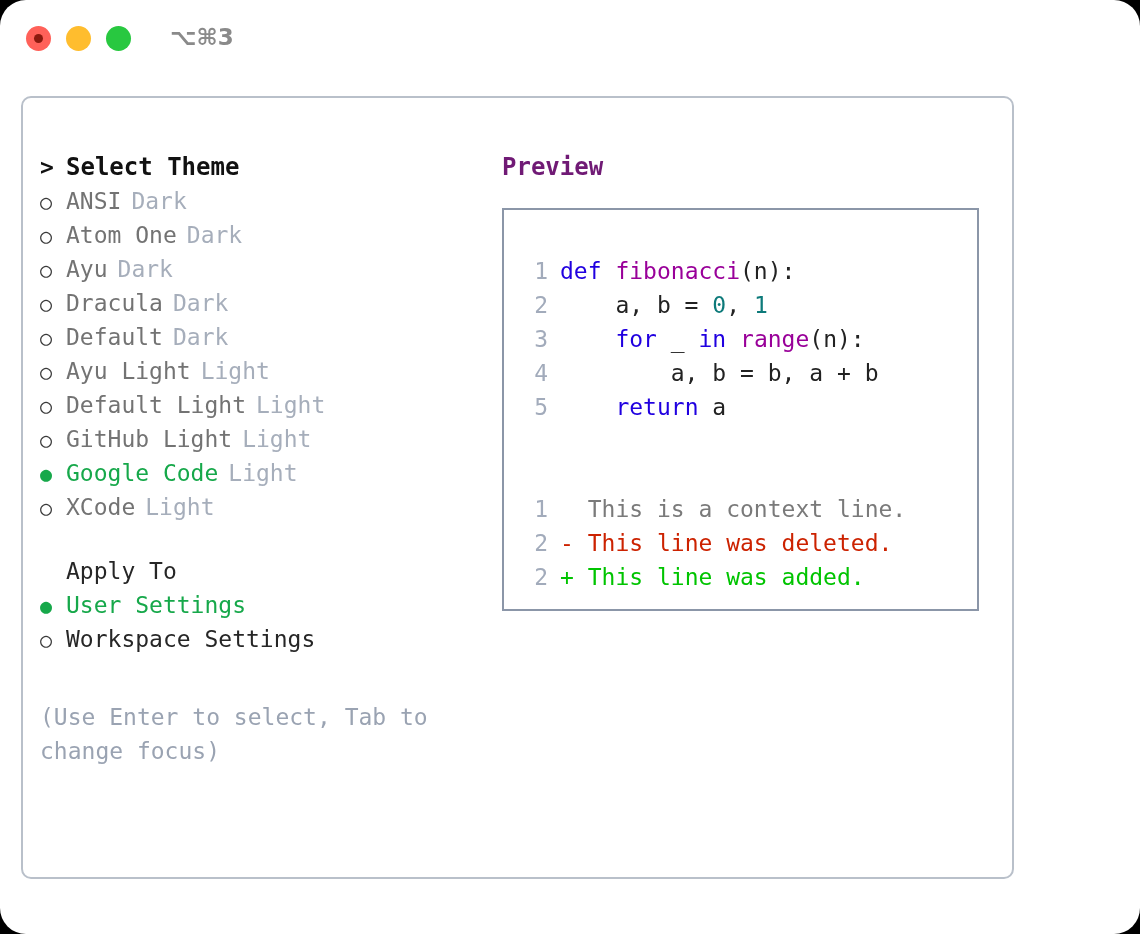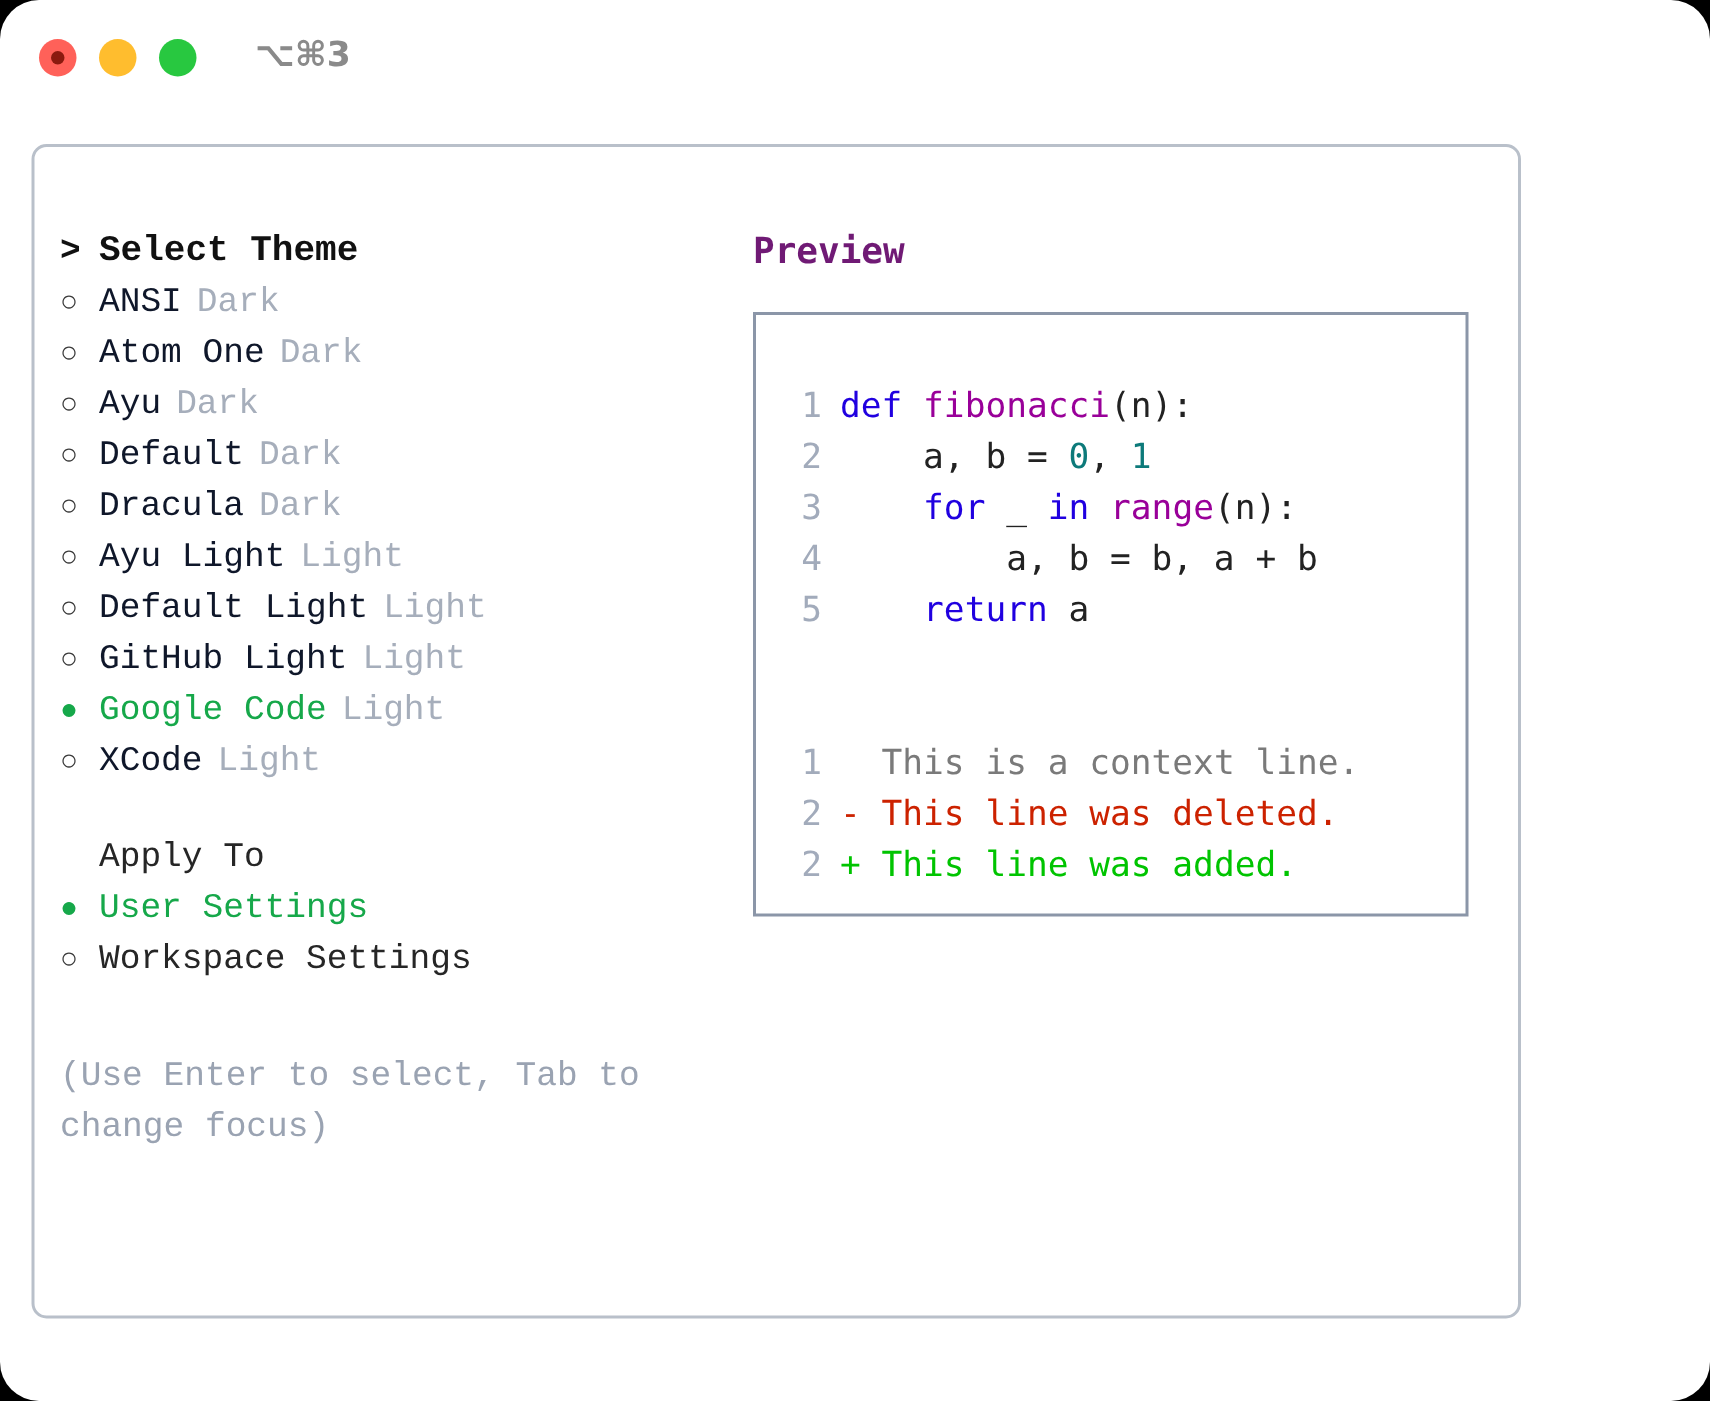--- a/index.html
+++ b/index.html
@@ -73,42 +73,41 @@
     box-sizing: border-box;
     background: #ffffff;
   }
 
   
   #left-col {
     position: absolute;
     left: 17px;
     top: 52px;
     width: 440px;
-    font-family: Liberation Mono, monospace;
   }
   .row {
     height: 34px;
     line-height: 34px;
     font-size: 23px;
     white-space: nowrap;
     color: #262626;
   }
   .marker {
     display: inline-block;
     width: 26px;
     text-align: left;
     font-size: 20px;
   }
   .row.header-row {
     font-weight: bold;
     color: #111111;
     font-size: 24px;
   }
   .row.header-row .marker { font-weight: bold; font-size: 23px; }
-  .theme-name { color: #0f172a; }
+  .theme-name { color: #737373; }
   .theme-variant { color: #a6aebb; margin-left: 10px; text-align: right; }
   .row.selected .marker { color: #16a84a; }
   .row.selected .theme-name { color: #16a84a; }
   .row.selected .opt-label { color: #16a84a; }
   .row .marker.dot-empty { color: #3a3a3a; }
 
   .spacer { height: 30px; }
 
   #help-text {
     margin-top: 44px;
@@ -182,22 +181,22 @@
     <div id="left-col">
 
       <div class="row header-row">
         <span class="marker">&gt;</span><span>Select Theme</span>
       </div>
 
       <div id="theme-list">
           <div class="row"><span class="marker dot-empty">○</span><span class="theme-name">ANSI</span><span class="theme-variant">Dark</span></div>
           <div class="row"><span class="marker dot-empty">○</span><span class="theme-name">Atom One</span><span class="theme-variant">Dark</span></div>
           <div class="row"><span class="marker dot-empty">○</span><span class="theme-name">Ayu</span><span class="theme-variant">Dark</span></div>
+          <div class="row"><span class="marker dot-empty">○</span><span class="theme-name">Dracula</span><span class="theme-variant">Dark</span></div>
           <div class="row"><span class="marker dot-empty">○</span><span class="theme-name">Default</span><span class="theme-variant">Dark</span></div>
-          <div class="row"><span class="marker dot-empty">○</span><span class="theme-name">Dracula</span><span class="theme-variant">Dark</span></div>
           <div class="row"><span class="marker dot-empty">○</span><span class="theme-name">Ayu Light</span><span class="theme-variant">Light</span></div>
           <div class="row"><span class="marker dot-empty">○</span><span class="theme-name">Default Light</span><span class="theme-variant">Light</span></div>
           <div class="row"><span class="marker dot-empty">○</span><span class="theme-name">GitHub Light</span><span class="theme-variant">Light</span></div>
           <div class="row selected"><span class="marker dot-filled">●</span><span class="theme-name">Google Code</span><span class="theme-variant">Light</span></div>
           <div class="row"><span class="marker dot-empty">○</span><span class="theme-name">XCode</span><span class="theme-variant">Light</span></div>
         </div>
 
       <div class="spacer"></div>
 
       <div class="row">

